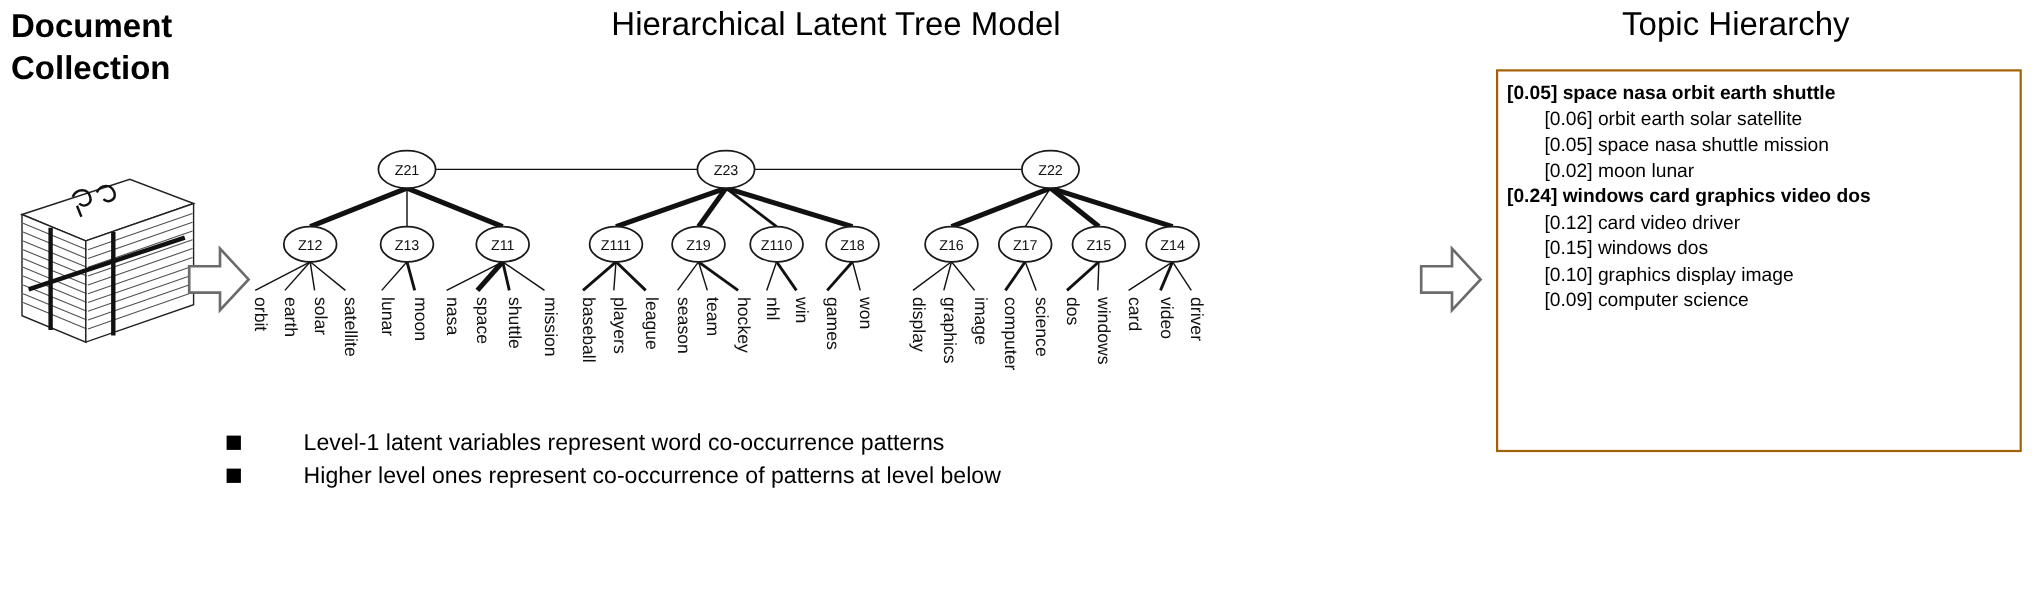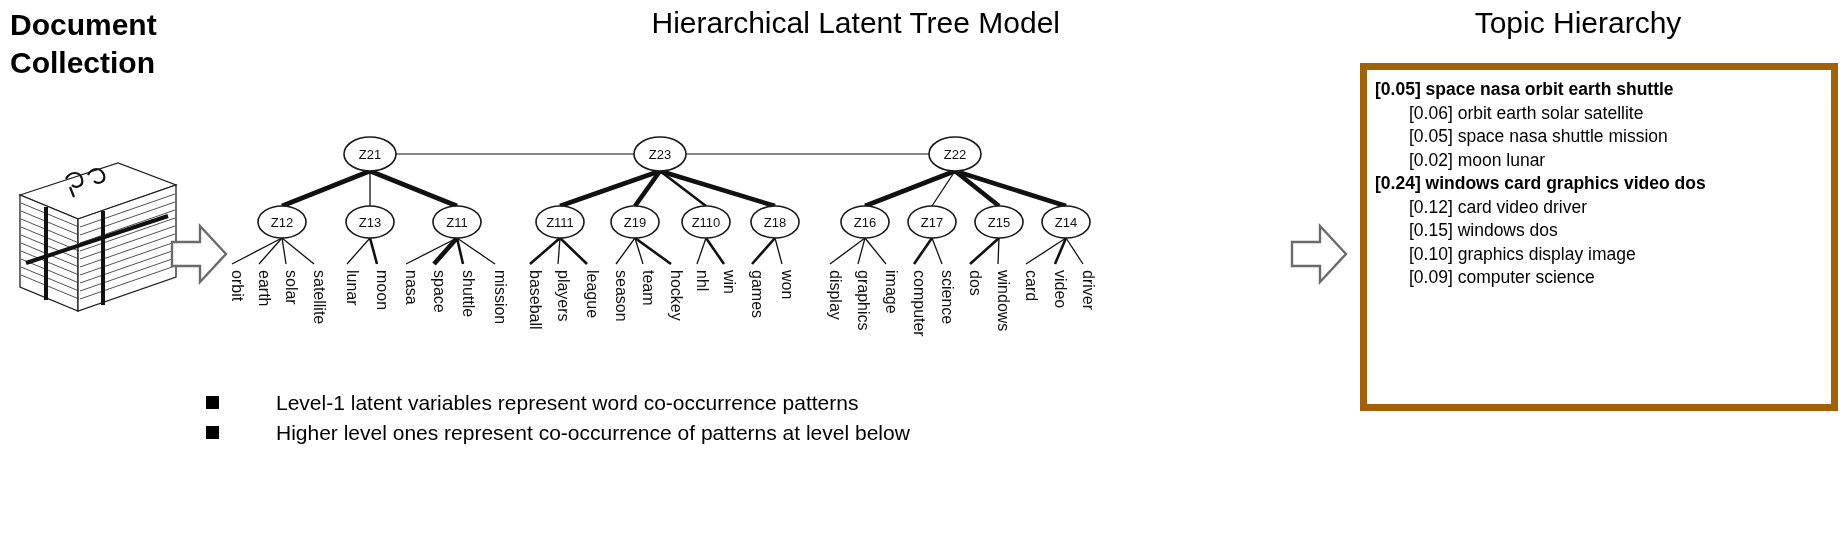--- a/index.html
+++ b/index.html
@@ -14,21 +14,21 @@
   }
 
   
   .h-left {
     position:absolute; left:10px; top:6px;
     font-size:30px; line-height:38px; font-weight:700;
     white-space:pre-line;
   }
   .h-center {
     position:absolute; left:460px; top:6px; width:600px;
-    text-align:right; font-size:30px; font-weight:400;
+    text-align:center; font-size:30px; font-weight:400;
   }
   .h-right {
     position:absolute; left:1408px; top:6px; width:340px;
     text-align:center; font-size:30px; font-weight:400;
   }
 
   
   .stack { position:absolute; left:8px; top:155px; width:180px; height:175px; }
 
   
@@ -45,21 +45,21 @@
   .edge-top  { stroke:#111; stroke-width:1.1; fill:none; }
   .leaf-label {
     font-family:"Liberation Sans", sans-serif;
     font-size:16px; fill:#111;
   }
 
   
   .panel {
     position:absolute; left:1360px; top:63px;
     width:478px; height:348px;
-    border:7px solid #a16207; background:#fff;
+    border:2px solid #a16207; background:#fff;
     padding:8px 6px 6px 8px;
   }
   .topic-group { margin:0; }
   .topic-head {
     font-size:17.5px; font-weight:bold; line-height:23.5px;
     white-space:nowrap;
   }
   .topic-sub {
     font-size:17.5px; font-weight:400; line-height:23.5px;
     padding-left:34px; white-space:nowrap;

